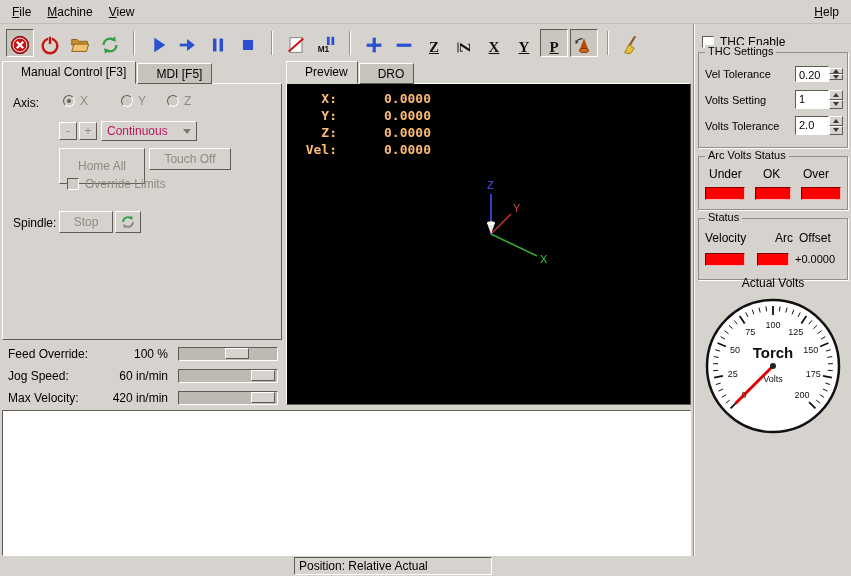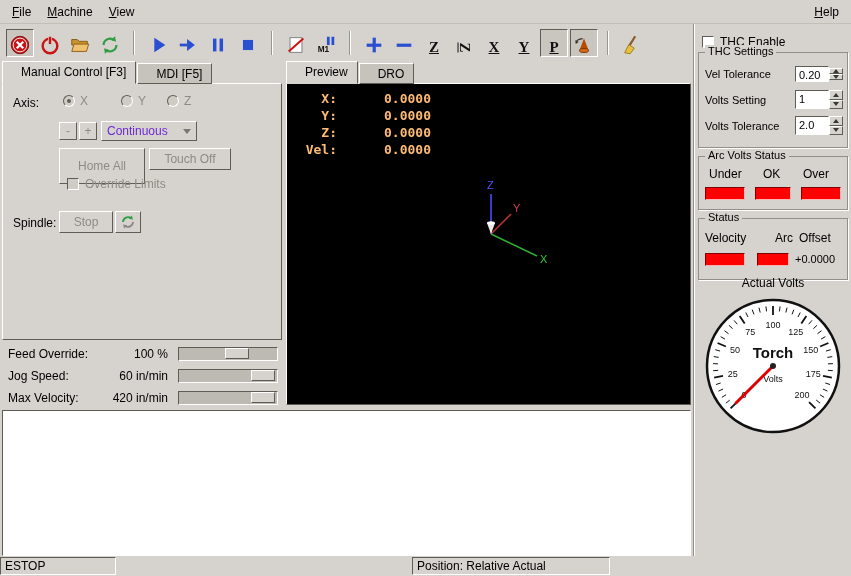--- a/index.html
+++ b/index.html
@@ -38,21 +38,21 @@
 
   
   .radio { position:absolute; display:flex; align-items:center; gap:5px; }
   .radio-dot { width:12px; height:12px; border-radius:50%; background:#cfccc6; border:1px solid; border-color:#5f5c56 #ffffff #ffffff #5f5c56; position:relative; flex:0 0 auto; }
   .radio.selected .radio-dot::after { content:""; position:absolute; left:3px; top:3px; width:4px; height:4px; border-radius:50%; background:#63605a; }
   .checkbox { width:12px; height:12px; background:#cfccc6; border:1px solid; border-color:#5f5c56 #ffffff #ffffff #5f5c56; }
   .checkbox.enabled { background:#ffffff; }
 
   
   .combo { position:absolute; display:flex; align-items:center; background:#d6d3ce; border:1px solid; border-color:#ffffff #5f5c56 #5f5c56 #ffffff; }
-  .combo-text { flex:1; padding:0 5px; color:#6d28d9; }
+  .combo-text { flex:1; padding:0 5px; color:#be185d; }
   .combo-arrow { width:0; height:0; border-left:4px solid transparent; border-right:4px solid transparent; border-top:5px solid #7a776f; margin-right:5px; }
 
   
   .s-label { position:absolute; left:8px; }
   .s-value { position:absolute; left:88px; width:80px; text-align:right; }
   .s-trough { position:absolute; left:178px; width:100px; height:14px; background:#bdbab3; }
   .s-handle { position:absolute; top:0; width:24px; height:11px; background:#d6d3ce; }
 
   
   .frame { position:absolute; border:1px solid #938f88; box-shadow:1px 1px 0 #ffffff; }
@@ -425,18 +425,17 @@
           <text x="70" y="62" text-anchor="middle" font-size="15" font-weight="bold" fill="#111" font-family="Liberation Sans, sans-serif">Torch</text>
           <text x="70" y="86" text-anchor="middle" font-size="9" fill="#111" font-family="Liberation Sans, sans-serif">Volts</text>
           <line x1="70" y1="70" x2="33.23044737829952" y2="106.76955262170047" stroke="#dd0000" stroke-width="3" stroke-linecap="round"></line>
           <circle cx="70" cy="70" r="3" fill="#222"></circle>
         </svg>
     </div>
 
   </div>
 
   <div id="statusbar">
-    <span class="sb-cell" style="width:116px;">ESTOP</span>
     <span class="sb-cell" style="width:292px;margin-top:41px;">No tool</span>
     <span class="sb-cell" style="width:198px;">Position: Relative Actual</span>
   </div>
 
 </div>
 
 </body></html>

